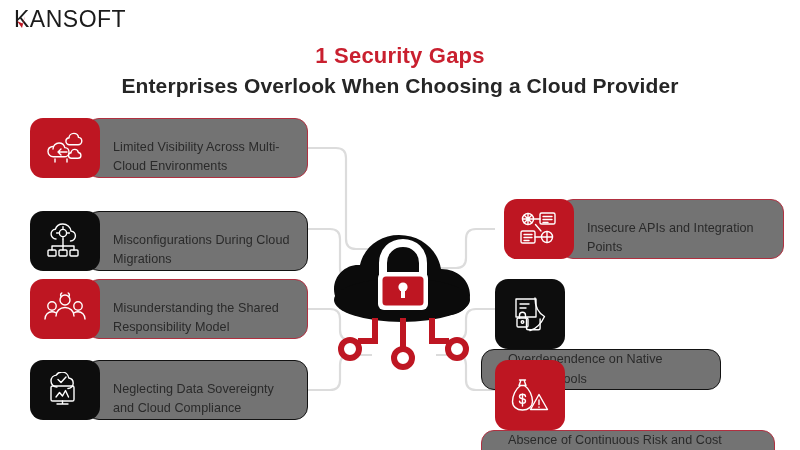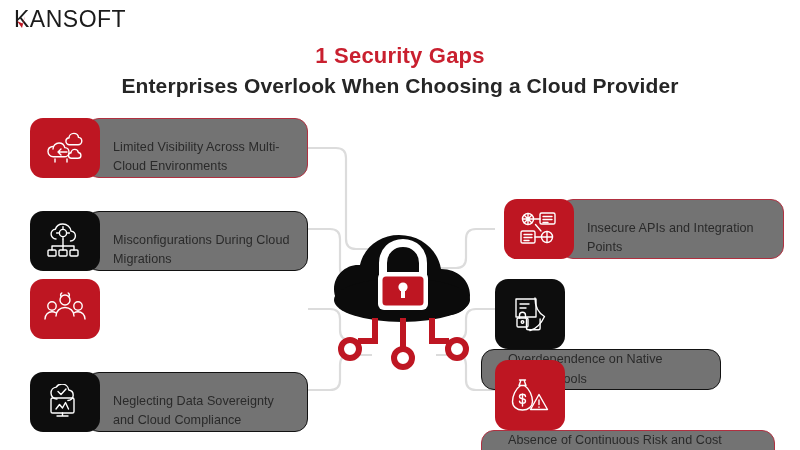--- a/index.html
+++ b/index.html
@@ -56,21 +56,21 @@
   }
   .card.red .icon-box{background:#BE1622;}
   .card.red .label-box{border:1px solid #B03040;}
   .card.black .icon-box{background:#0d0d0d;}
   .card.black .label-box{border:1px solid #121212;}
 
   
   .card.l1{left:30px;top:118px;width:278px;}
   .card.l2{left:30px;top:199px;width:278px;margin-top:12px;}
   .card.l3{left:30px;top:279px;width:278px;}
-  .card.l4{left:30px;top:372px;width:278px;}
+  .card.l4{left:30px;top:360px;width:278px;}
   .card.r1{left:495px;top:199px;width:280px;padding-left:9px;}
   .card.r2{left:495px;top:279px;width:226px;flex-direction:column;}
   .card.r3{left:495px;top:360px;width:280px;flex-direction:column;}
 
   
   .hub{position:absolute;left:320px;top:215px;width:180px;height:160px;}
 </style>
 </head>
 <body>
 
@@ -179,20 +179,23 @@
       <svg width="42" height="34" viewBox="0 0 42 34" fill="none" stroke="#ffffff" stroke-width="1.4" stroke-linecap="round" stroke-linejoin="round">
         <circle cx="21" cy="8" r="5"></circle>
         <path d="M12 24c0-5 4-8.5 9-8.5s9 3.5 9 8.5"></path>
         <circle cx="8" cy="14" r="4.2"></circle>
         <path d="M1 27c0-4.3 3.2-7.3 7-7.3 1.6 0 3 .5 4.2 1.3"></path>
         <circle cx="34" cy="14" r="4.2"></circle>
         <path d="M41 27c0-4.3-3.2-7.3-7-7.3-1.6 0-3 .5-4.2 1.3"></path>
         <path d="M17 4.5c-.6-1.3-.3-2.8.8-3.5M25 4.5c.6-1.3.3-2.8-.8-3.5"></path>
       </svg>
     </div>
+    <div class="label-box">
+      <span class="label">Misunderstanding the Shared Responsibility Model</span>
+    </div>
   </div>
 
   <div class="card black l4">
     <div class="icon-box">
       <svg width="40" height="36" viewBox="0 0 40 36" fill="none" stroke="#ffffff" stroke-width="1.4" stroke-linecap="round" stroke-linejoin="round">
         <path d="M12 15C8.7 15 6 12.4 6 9.1 6 6 8.3 3.4 11.3 3.1 12.4 1.2 14.5 0 16.9 0c3.5 0 6.4 2.6 6.9 6 2.5.4 4.4 2.6 4.4 5.2 0 2.9-2.4 5.3-5.3 5.3"></path>
         <path d="M13 7.5l3 3 5-5.5"></path>
         <rect x="6" y="14" width="23" height="15" rx="1.6"></rect>
         <path d="M11 25l3.5-4.5 3 3.5 3-5.5 3 6.5"></path>
         <path d="M17.5 29v3M12 32h11"></path>

